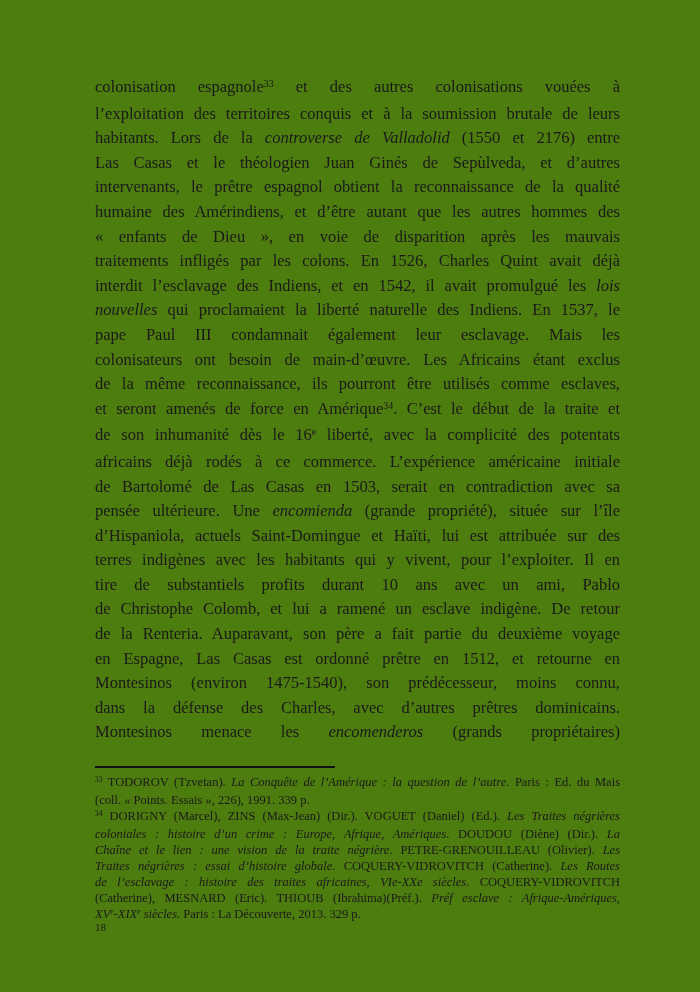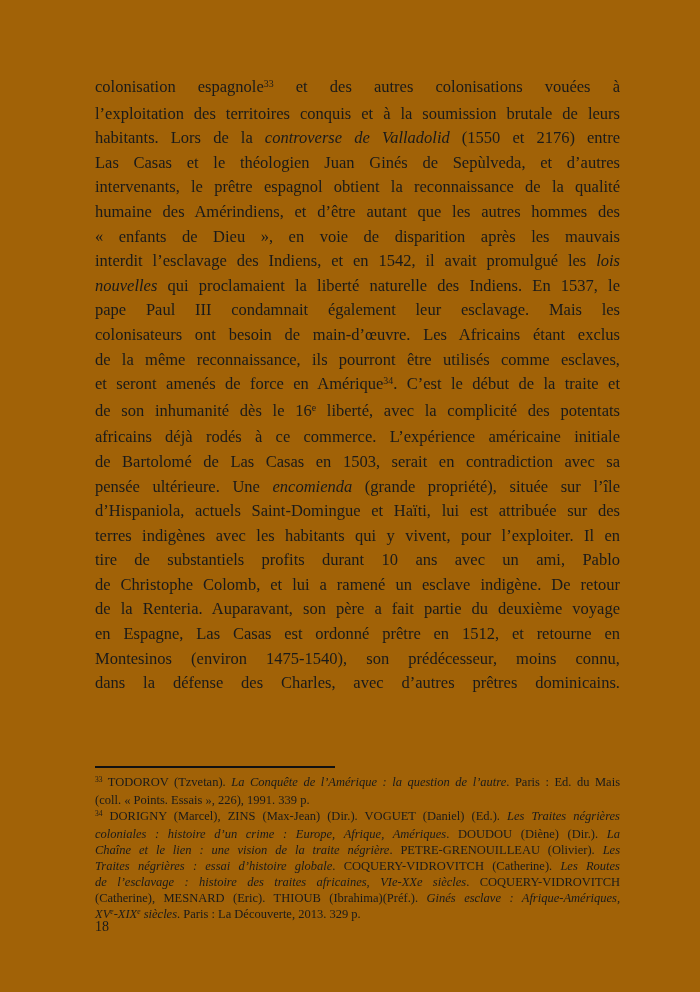--- a/index.html
+++ b/index.html
@@ -6,21 +6,21 @@
   body {
     width: 700px; height: 992px;
     background: #ffffff;
     font-family: "Liberation Serif", "DejaVu Serif", serif;
     color: #1a1a1a;
     overflow: hidden;
   }
   .page {
     position: relative;
     width: 700px; height: 992px;
-    background: #a16207;
+    background: #4d7c0f;
     text-decoration: underline;
   }
   .body-text {
     position: absolute;
     left: 95px; top: 75px; width: 525px;
     font-size: 16.5px;
     line-height: 24.6px;
   }
   .line {
     text-align: justify;
@@ -48,70 +48,72 @@
   }
   .footnotes {
     position: absolute;
     left: 95px; top: 774px; width: 525px;
     font-size: 12.5px;
     line-height: 16px;
   }
   .page-number {
     position: absolute;
     left: 95px; top: 915px;
-    font-size: 14px;
+    font-size: 11px;
     line-height: 24px;
   }
 </style>
 </head>
 <body>
 
 <div class="page">
 
   <div class="body-text">
       <div class="line"><span>colonisation espagnole</span><span class="sup">33</span><span> et des autres colonisations vouées à</span></div>
       <div class="line"><span>l’exploitation des territoires conquis et à la soumission brutale de leurs</span></div>
       <div class="line"><span>habitants. Lors de la </span><span class="i">controverse de Valladolid</span><span> (1550 et 2176) entre</span></div>
       <div class="line"><span>Las Casas et le théologien Juan Ginés de Sepùlveda, et d’autres</span></div>
       <div class="line"><span>intervenants, le prêtre espagnol obtient la reconnaissance de la qualité</span></div>
       <div class="line"><span>humaine des Amérindiens, et d’être autant que les autres hommes des</span></div>
       <div class="line"><span>« enfants de Dieu », en voie de disparition après les mauvais</span></div>
+      <div class="line"><span>traitements infligés par les colons. En 1526, Charles Quint avait déjà</span></div>
       <div class="line"><span>interdit l’esclavage des Indiens, et en 1542, il avait promulgué les </span><span class="i">lois</span></div>
       <div class="line"><span class="i">nouvelles</span><span> qui proclamaient la liberté naturelle des Indiens. En 1537, le</span></div>
       <div class="line"><span>pape Paul III condamnait également leur esclavage. Mais les</span></div>
       <div class="line"><span>colonisateurs ont besoin de main-d’œuvre. Les Africains étant exclus</span></div>
       <div class="line"><span>de la même reconnaissance, ils pourront être utilisés comme esclaves,</span></div>
       <div class="line"><span>et seront amenés de force en Amérique</span><span class="sup">34</span><span>. C’est le début de la traite et</span></div>
       <div class="line"><span>de son inhumanité dès le 16</span><span class="sup">e</span><span> liberté, avec la complicité des potentats</span></div>
       <div class="line"><span>africains déjà rodés à ce commerce. L’expérience américaine initiale</span></div>
       <div class="line"><span>de Bartolomé de Las Casas en 1503, serait en contradiction avec sa</span></div>
       <div class="line"><span>pensée ultérieure. Une </span><span class="i">encomienda</span><span> (grande propriété), située sur l’île</span></div>
       <div class="line"><span>d’Hispaniola, actuels Saint-Domingue et Haïti, lui est attribuée sur des</span></div>
       <div class="line"><span>terres indigènes avec les habitants qui y vivent, pour l’exploiter. Il en</span></div>
       <div class="line"><span>tire de substantiels profits durant 10 ans avec un ami, Pablo</span></div>
       <div class="line"><span>de Christophe Colomb, et lui a ramené un esclave indigène. De retour</span></div>
       <div class="line"><span>de la Renteria. Auparavant, son père a fait partie du deuxième voyage</span></div>
       <div class="line"><span>en Espagne, Las Casas est ordonné prêtre en 1512, et retourne en</span></div>
       <div class="line"><span>Montesinos (environ 1475-1540), son prédécesseur, moins connu,</span></div>
       <div class="line"><span>dans la défense des Charles, avec d’autres prêtres dominicains.</span></div>
+      <div class="line"><span>Montesinos menace les </span><span class="i">encomenderos</span><span> (grands propriétaires)</span></div>
     </div>
 
   <div class="footnote-rule"></div>
 
   <div class="footnotes">
     <div>
         <div class="line"><span class="sup">33</span><span> TODOROV (Tzvetan). </span><span class="i">La Conquête de l’Amérique : la question de l’autre</span><span>. Paris : Ed. du Mais</span></div>
         <div class="line left"><span>(coll. « Points. Essais », 226), 1991. 339 p.</span></div>
       </div>
     <div>
         <div class="line"><span class="sup">34</span><span> DORIGNY (Marcel), ZINS (Max-Jean) (Dir.). VOGUET (Daniel) (Ed.). </span><span class="i">Les Traites négrières</span></div>
         <div class="line"><span class="i">coloniales : histoire d’un crime : Europe, Afrique, Amériques</span><span>. DOUDOU (Diène) (Dir.). </span><span class="i">La</span></div>
         <div class="line"><span class="i">Chaîne et le lien : une vision de la traite négrière</span><span>. PETRE-GRENOUILLEAU (Olivier). </span><span class="i">Les</span></div>
         <div class="line"><span class="i">Traites négrières : essai d’histoire globale</span><span>. COQUERY-VIDROVITCH (Catherine). </span><span class="i">Les Routes</span></div>
         <div class="line"><span class="i">de l’esclavage : histoire des traites africaines, VIe-XXe siècles</span><span>. COQUERY-VIDROVITCH</span></div>
-        <div class="line"><span>(Catherine), MESNARD (Eric). THIOUB (Ibrahima)(Préf.). </span><span class="i">Ginés esclave : Afrique-Amériques,</span></div>
+        <div class="line"><span>(Catherine), MESNARD (Eric). THIOUB (Ibrahima)(Préf.). </span><span class="i">Préf esclave : Afrique-Amériques,</span></div>
         <div class="line left"><span class="i">XV</span><span class="i sup">e</span><span class="i">-XIX</span><span class="i sup">e</span><span class="i"> siècles</span><span>. Paris : La Découverte, 2013. 329 p.</span></div>
       </div>
   </div>
 
   <div class="page-number">18</div>
 
 </div>
 
 </body></html>

